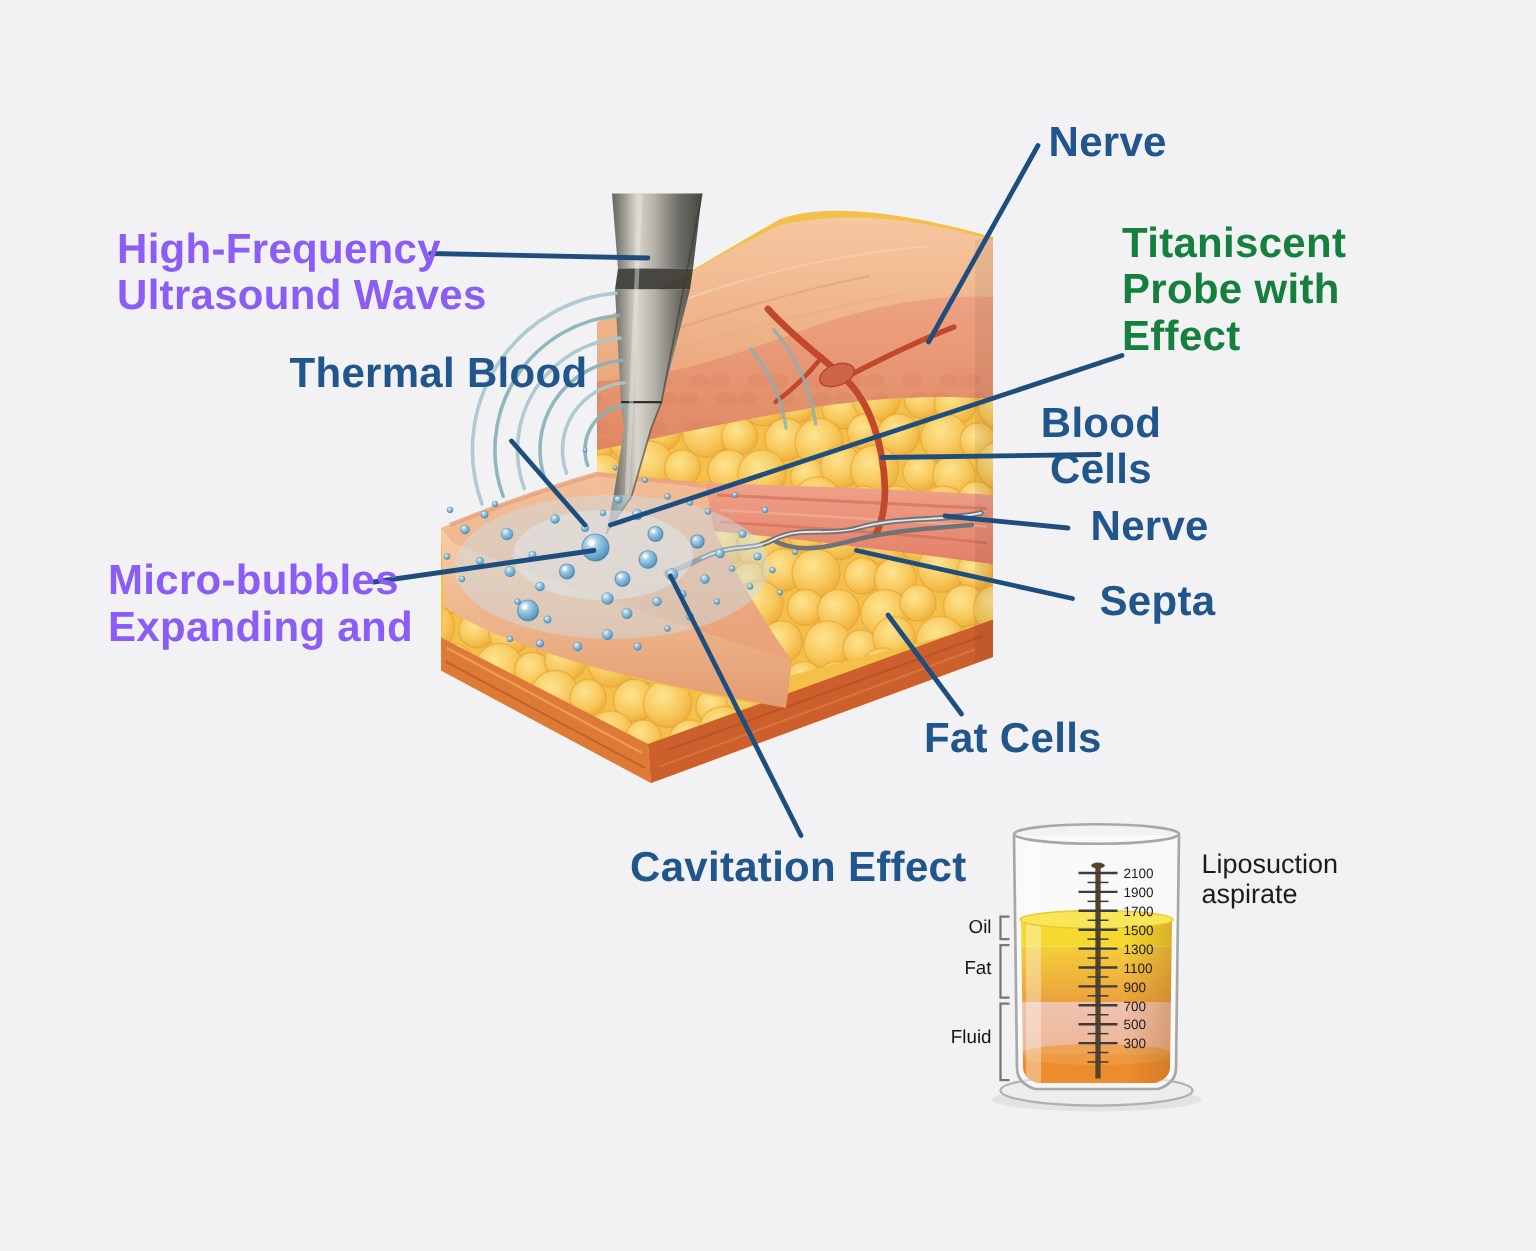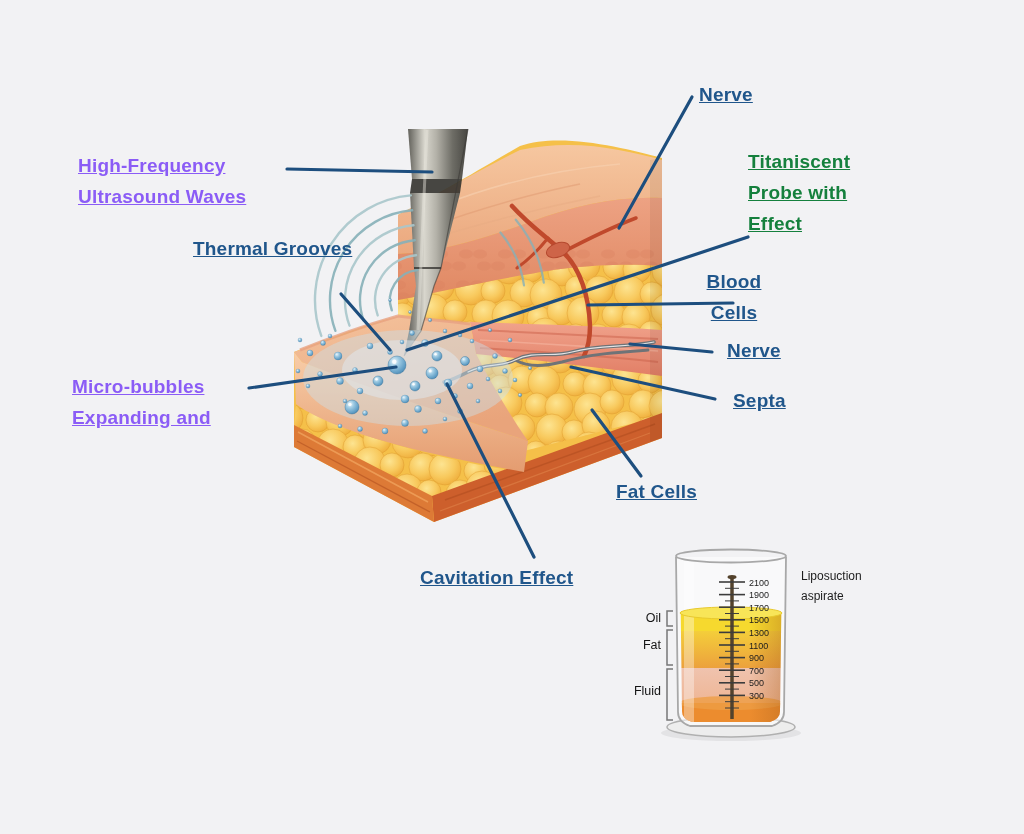--- a/index.html
+++ b/index.html
@@ -1,22 +1,22 @@
 <!DOCTYPE html>
 <html><head>
 <meta charset="utf-8">
 <style>
   html,body{margin:0;padding:0;}
   .stage{position:relative;width:1024px;height:834px;background:#f2f2f4;
          font-family:"Liberation Sans",sans-serif;overflow:hidden;}
   .art{position:absolute;left:0;top:0;}
-  .lbl{position:absolute;color:#20568b;font-weight:700;font-size:19px;line-height:31px;
-       letter-spacing:.2px;white-space:nowrap;text-decoration:underline;}
+  .lbl{position:absolute;color:#20568b;font-weight:700;font-size:28px;line-height:31px;
+       letter-spacing:.2px;white-space:nowrap;}
   .lbl.center{text-align:center;}
-  .black-lbl{position:absolute;color:#1c1c1c;font-weight:400;font-size:12px;line-height:20px;}
+  .black-lbl{position:absolute;color:#1c1c1c;font-weight:400;font-size:18px;line-height:20px;}
 </style>
 </head>
 <body>
 
 <div class="stage" style="background: rgb(242, 242, 244);">
 
 <svg class="art" width="1024" height="834" viewBox="0 0 1024 834">
   <defs>
     <radialGradient id="fatg" cx="40%" cy="35%" r="75%">
       <stop offset="0" stop-color="#fde491"></stop>
@@ -491,21 +491,21 @@
           <text x="661" y="649" fill="#141414" font-size="12.5" text-anchor="end" font-family="&quot;Liberation Sans&quot;,sans-serif">Fat</text>
           <text x="661" y="695" fill="#141414" font-size="12.5" text-anchor="end" font-family="&quot;Liberation Sans&quot;,sans-serif">Fluid</text>
         </g>
   </g>
 </svg>
 
 <div class="lbl" style="left: 78px; top: 150px; color: #8b5cf6;">
   <div>High-Frequency</div>
   <div>Ultrasound Waves</div>
 </div>
-<div class="lbl" style="left: 193px; top: 233px; color: rgb(32, 86, 139);">Thermal Grooves</div>
+<div class="lbl" style="left: 193px; top: 233px; color: rgb(32, 86, 139);">Thermal Blood</div>
 <div class="lbl" style="left: 699px; top: 79px; color: rgb(32, 86, 139);">Nerve</div>
 <div class="lbl" style="left: 748px; top: 146px; color: #15803d;">
   <div>Titaniscent</div>
   <div>Probe with</div>
   <div>Effect</div>
 </div>
 <div class="lbl center" style="left: 685px; top: 266px; width: 98px; color: rgb(32, 86, 139);">
   <div>Blood</div>
   <div>Cells</div>
 </div>

